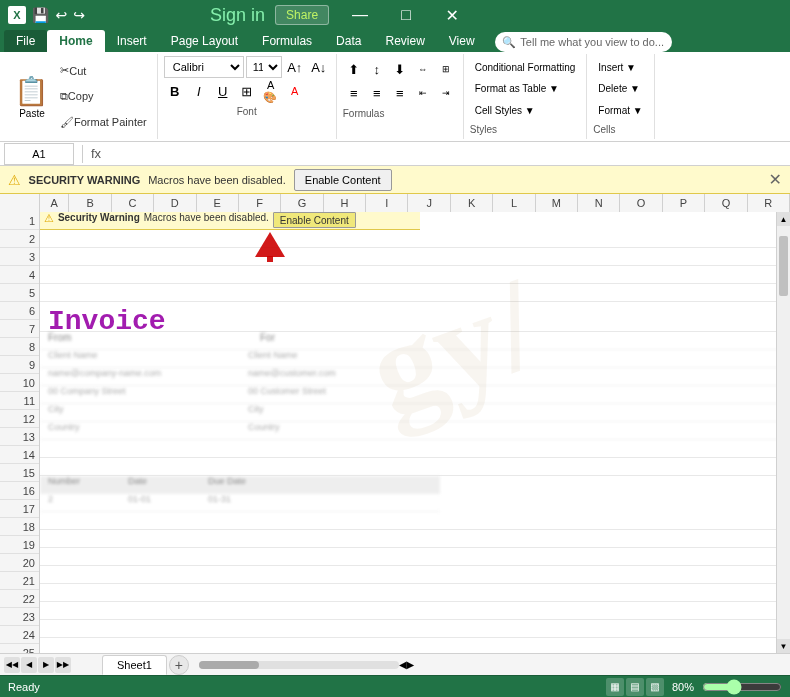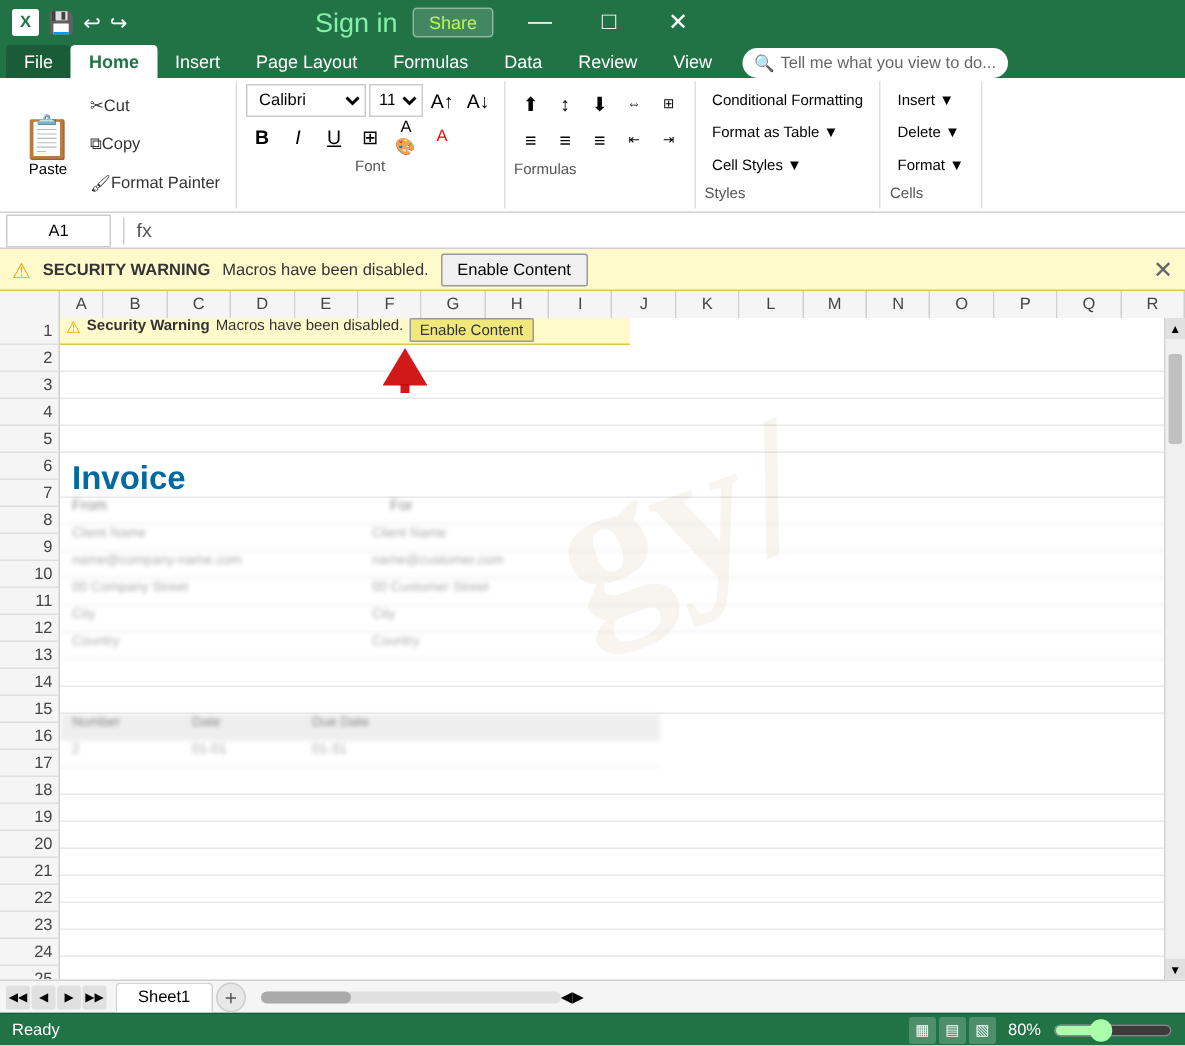--- a/index.html
+++ b/index.html
@@ -224,21 +224,21 @@
       background: #f5f5f5;
       border-top: 1px solid #d0d0d0;
       display: flex;
       align-items: center;
       padding: 0 4px;
       gap: 2px;
     }
     .sheet-tab {
       height: 20px; padding: 0 14px; border: 1px solid #d0d0d0;
       background: #e8e8e8; font-size: 11px; cursor: pointer;
-      border-radius: 3px 3px 0 0; display: flex; align-items: center;
+      border-radius: 3px 3px 0 0; display: flex; align-items: center; margin-left: 25px;
     }
     .sheet-tab.active { background: white; border-bottom-color: white; }
     .new-sheet-btn {
       width: 20px; height: 20px; border: 1px solid #ccc; background: #e8e8e8;
       cursor: pointer; display: flex; align-items: center; justify-content: center;
       font-size: 14px; border-radius: 50%; color: #555;
     }
     .sheet-nav { display: flex; gap: 1px; margin-right: 4px; }
     .sheet-nav-btn { width: 16px; height: 16px; border: none; background: #e0e0e0; cursor: pointer; font-size: 8px; border-radius: 2px; }
 
@@ -491,21 +491,21 @@
               <polygon points="15,0 30,25 0,25" fill="#cc0000" opacity="0.9"></polygon>
               <rect x="12" y="24" width="6" height="8" fill="#cc0000" opacity="0.9"></rect>
             </svg>
           </div>
         </div>
 
         <div class="grid-row" style="width:750px;"></div>
         <div class="grid-row" style="width:750px;"></div>
 
         <div class="grid-row" style="width:750px;height:30px;">
-          <div style="padding:4px 8px;font-size:22px;font-weight:600;color:#0369a1;">Invoice</div>
+          <div style="padding:4px 8px;font-size:28px;font-weight:600;color:#a21caf;font-family:Liberation Mono, monospace;">Invoice</div>
         </div>
 
         <div class="grid-row invoice-blurred" style="width:750px;height:18px;">
           <div style="padding:0 8px;font-size:10px;color:#555;width:120px;">From</div>
           <div style="padding:0 100px;font-size:10px;color:#555;">For</div>
         </div>
         <div class="grid-row invoice-blurred" style="width:750px;">
           <div style="padding:0 8px;font-size:9px;color:#888;width:200px;">Client Name</div>
           <div style="padding:0 8px;font-size:9px;color:#888;">Client Name</div>
         </div>

